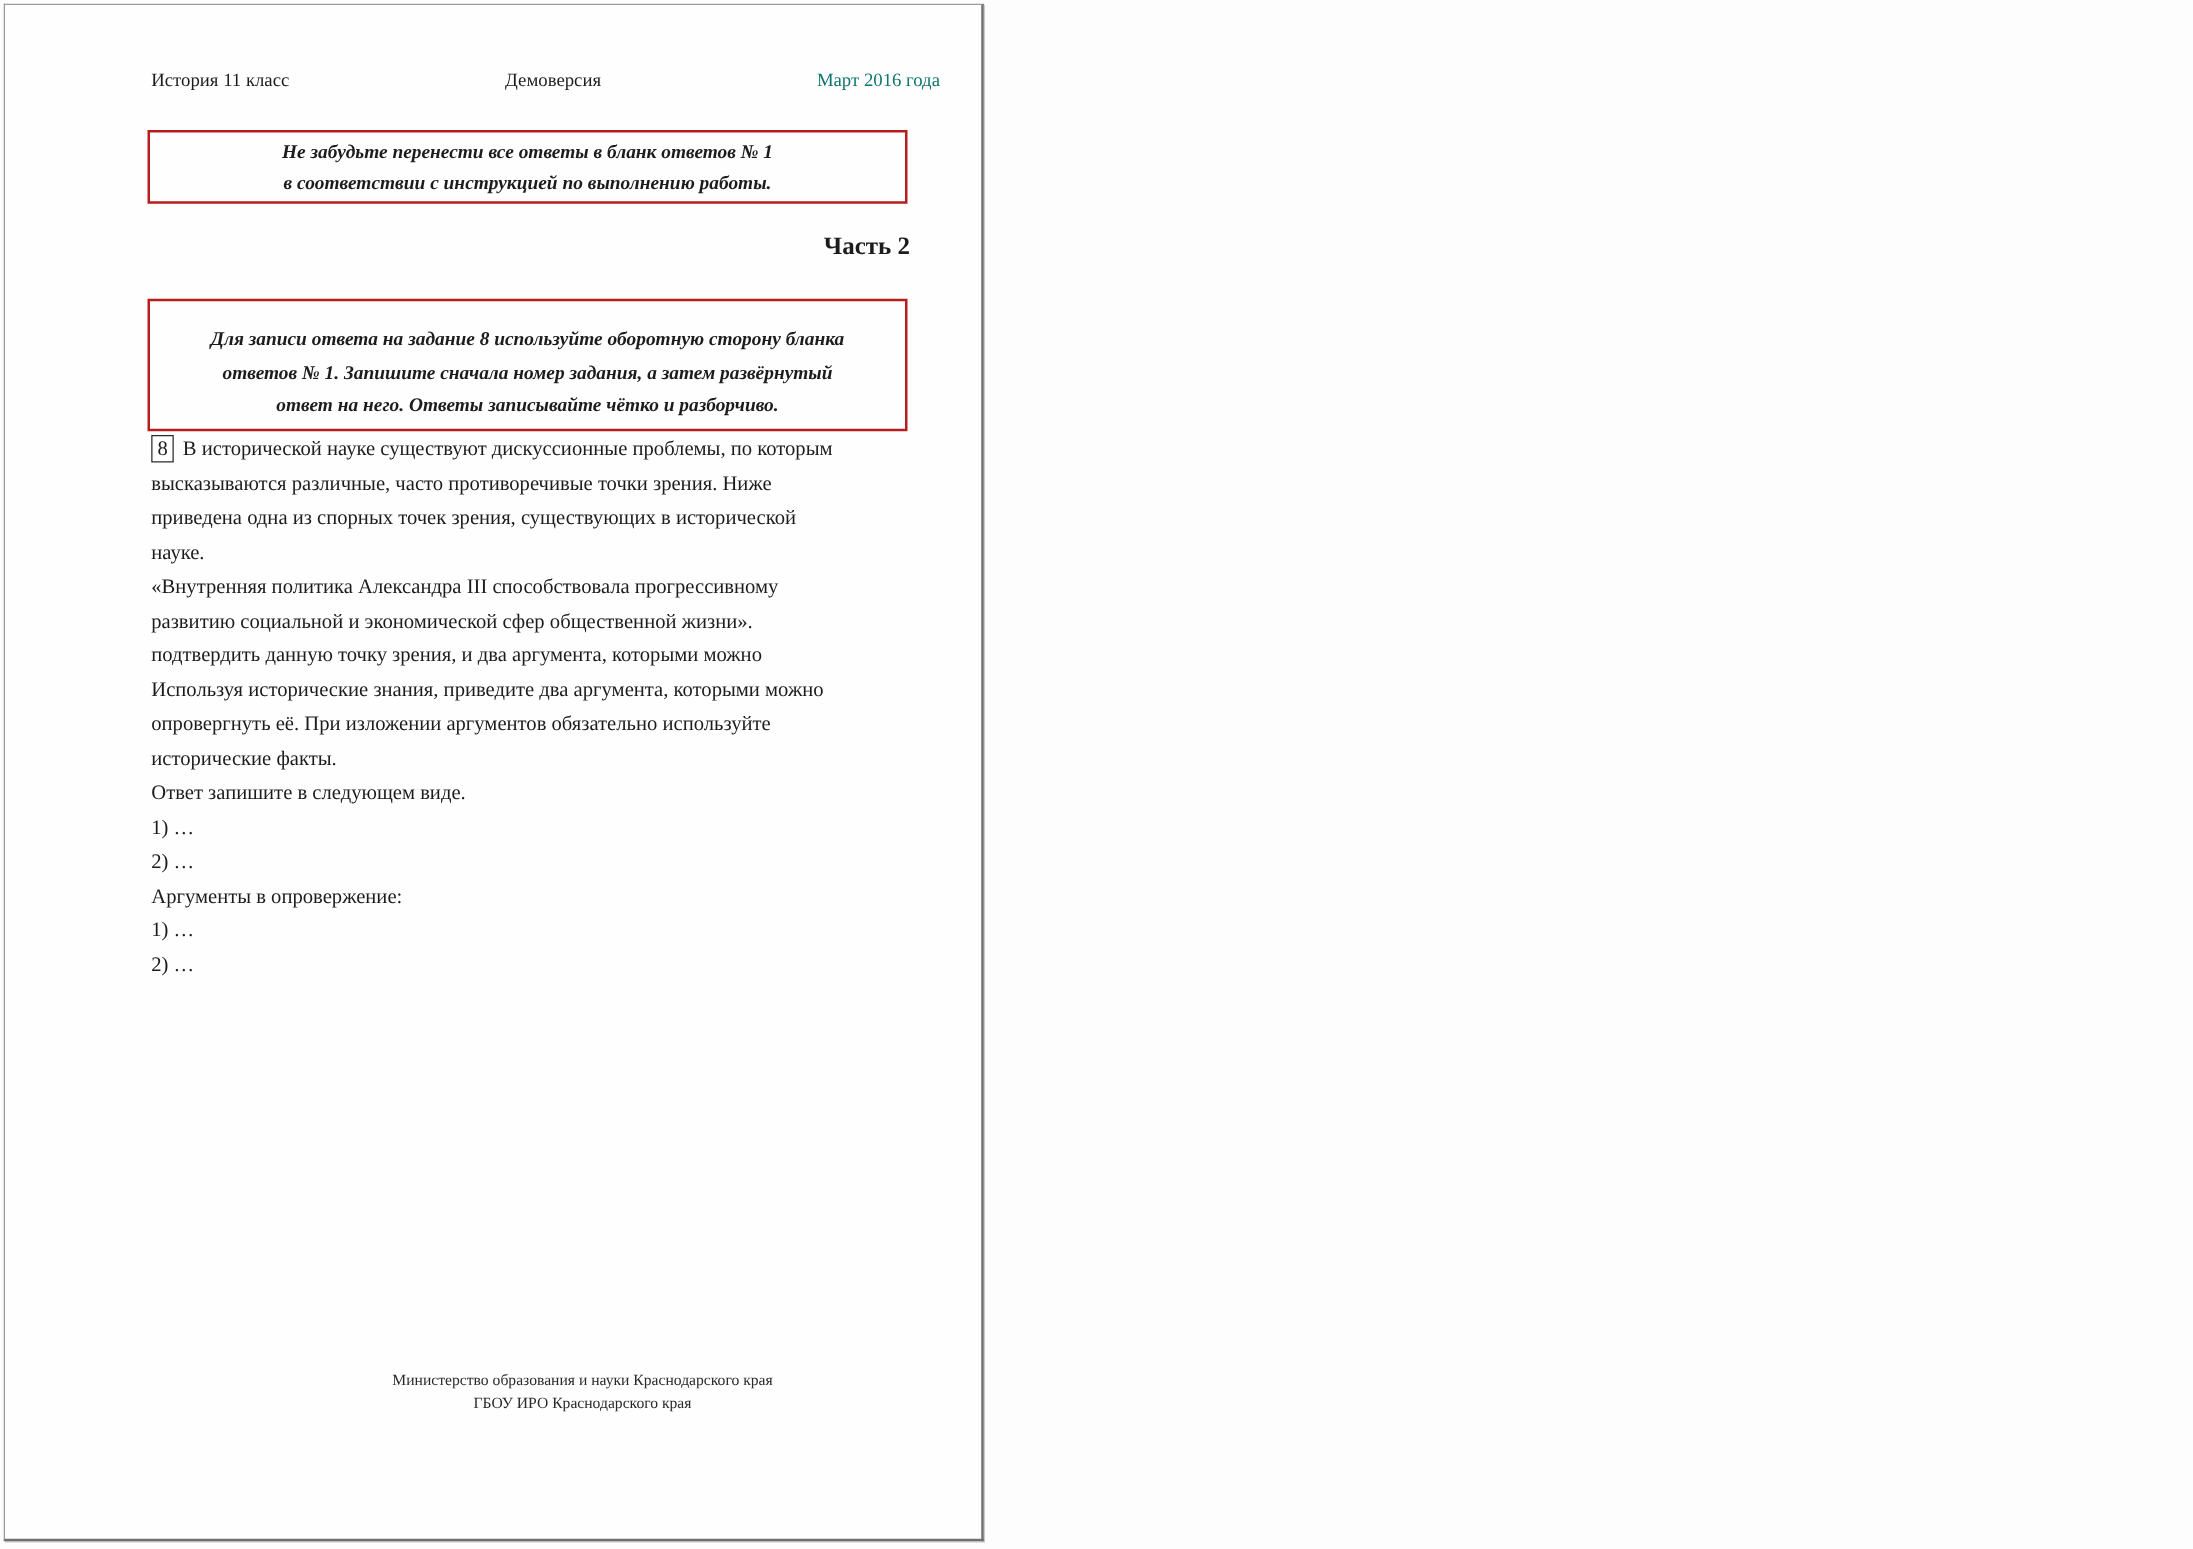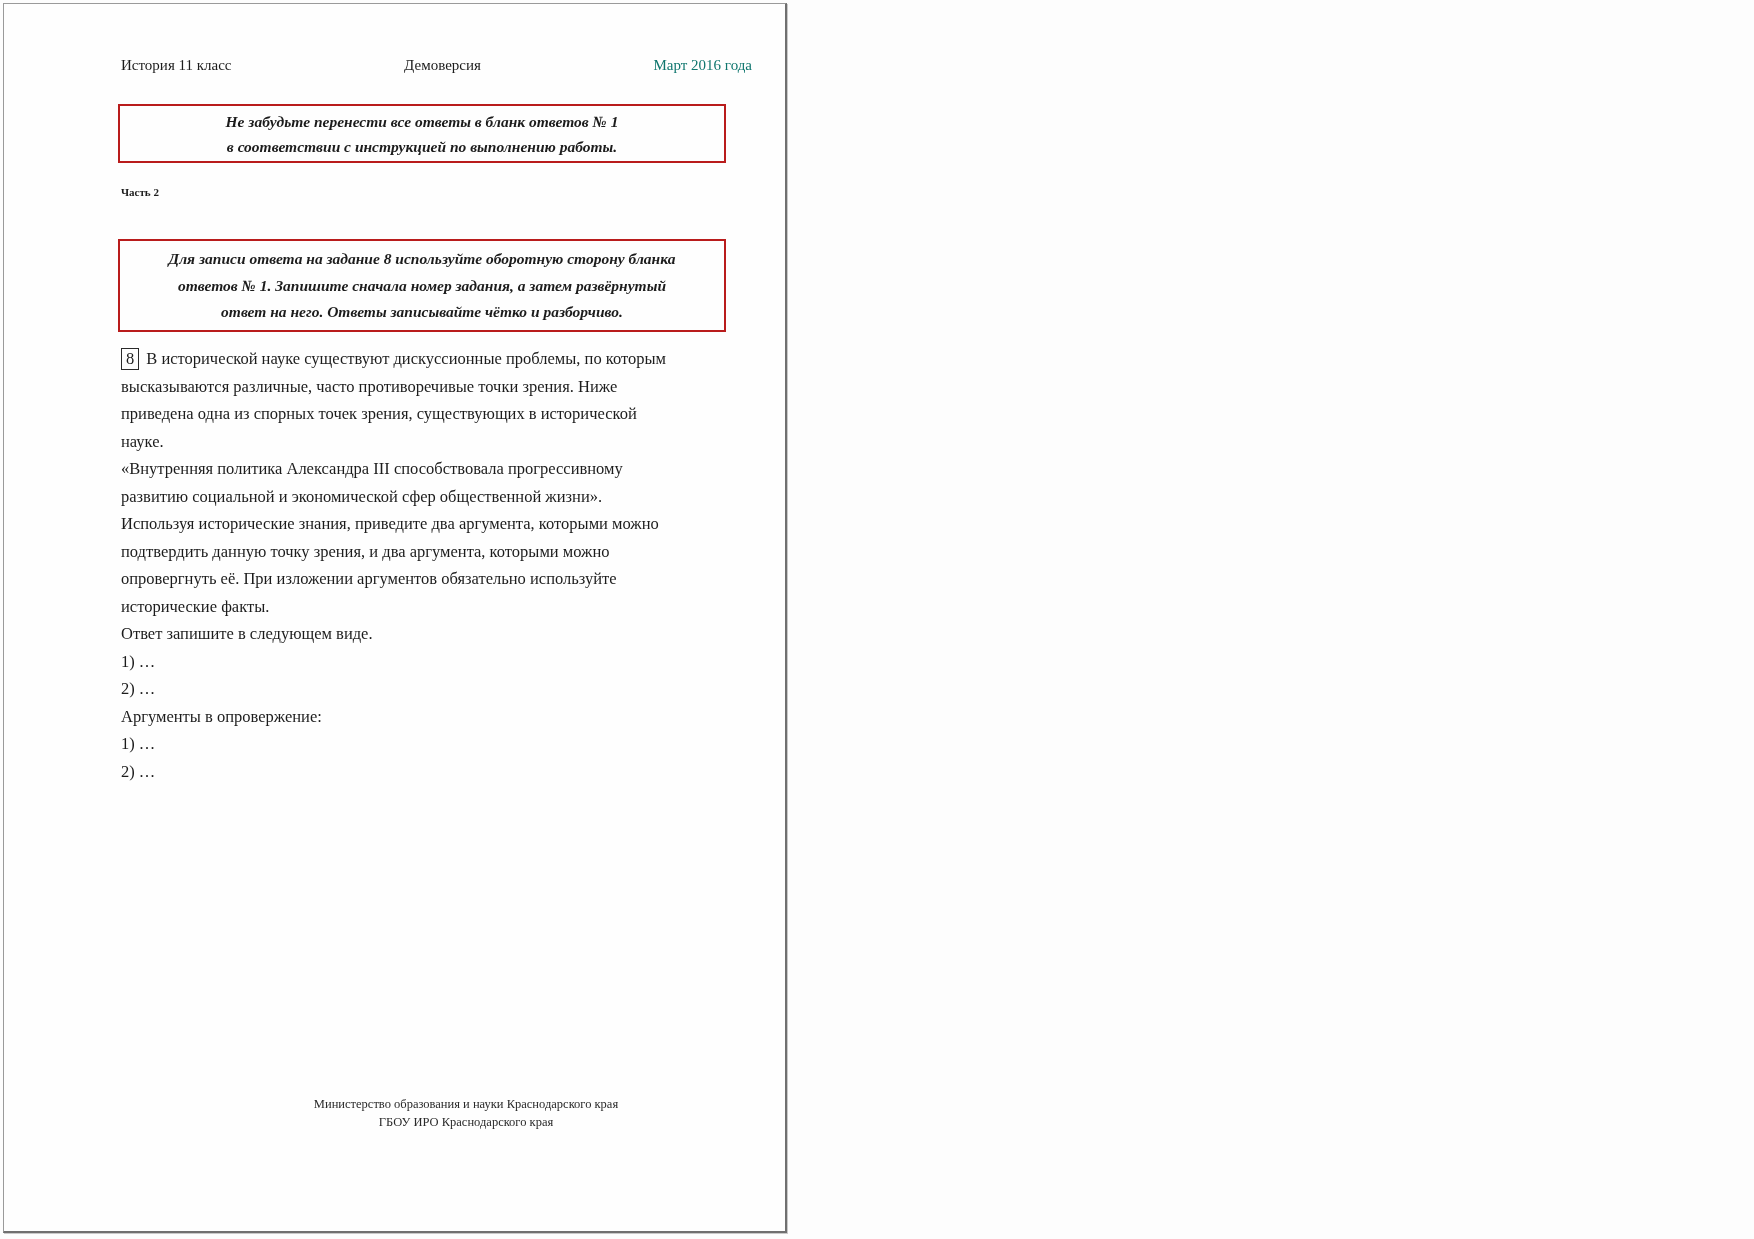--- a/index.html
+++ b/index.html
@@ -40,29 +40,29 @@
     left: 114px;
     width: 604px;
     border: 2px solid #b91c1c;
     text-align: center;
     font-weight: bold;
     font-style: italic;
     font-size: 15.5px;
     line-height: 25px;
   }
   .notice1 { top: 100px; height: 52px; padding-top: 3px; }
-  .notice2 { top: 235px; height: 84px; padding-top: 5px; line-height: 26.5px; }
+  .notice2 { top: 235px; height: 84px; padding-top: 18px; line-height: 26.5px; }
   .part-title {
     position: absolute;
     left: 117px;
     top: 182px;
     width: 607px;
-    text-align: left;
+    text-align: right;
     font-weight: bold;
-    font-size: 11px;
+    font-size: 20px;
   }
   .task {
     position: absolute;
     left: 117px;
     top: 341px;
     width: 620px;
     font-size: 16.5px;
     line-height: 27.5px;
     white-space: nowrap;
   }
@@ -109,22 +109,22 @@
     <div>ответ на него. Ответы записывайте чётко и разборчиво.</div>
   </div>
 
   <div class="task">
     <div><span class="qnum">8</span><span>В исторической науке существуют дискуссионные проблемы, по которым</span></div>
     <div>высказываются различные, часто противоречивые точки зрения. Ниже</div>
     <div>приведена одна из спорных точек зрения, существующих в исторической</div>
     <div>науке.</div>
     <div class="it">«Внутренняя политика Александра III способствовала прогрессивному</div>
     <div class="it">развитию социальной и экономической сфер общественной жизни».</div>
+    <div>подтвердить данную точку зрения, и два аргумента, которыми можно</div>
     <div>Используя исторические знания, приведите два аргумента, которыми можно</div>
-    <div>подтвердить данную точку зрения, и два аргумента, которыми можно</div>
     <div>опровергнуть её. При изложении аргументов обязательно используйте</div>
     <div>исторические факты.</div>
     <div>Ответ запишите в следующем виде.</div>
     <div>1) …</div>
     <div>2) …</div>
     <div>Аргументы в опровержение:</div>
     <div>1) …</div>
     <div>2) …</div>
   </div>
 

